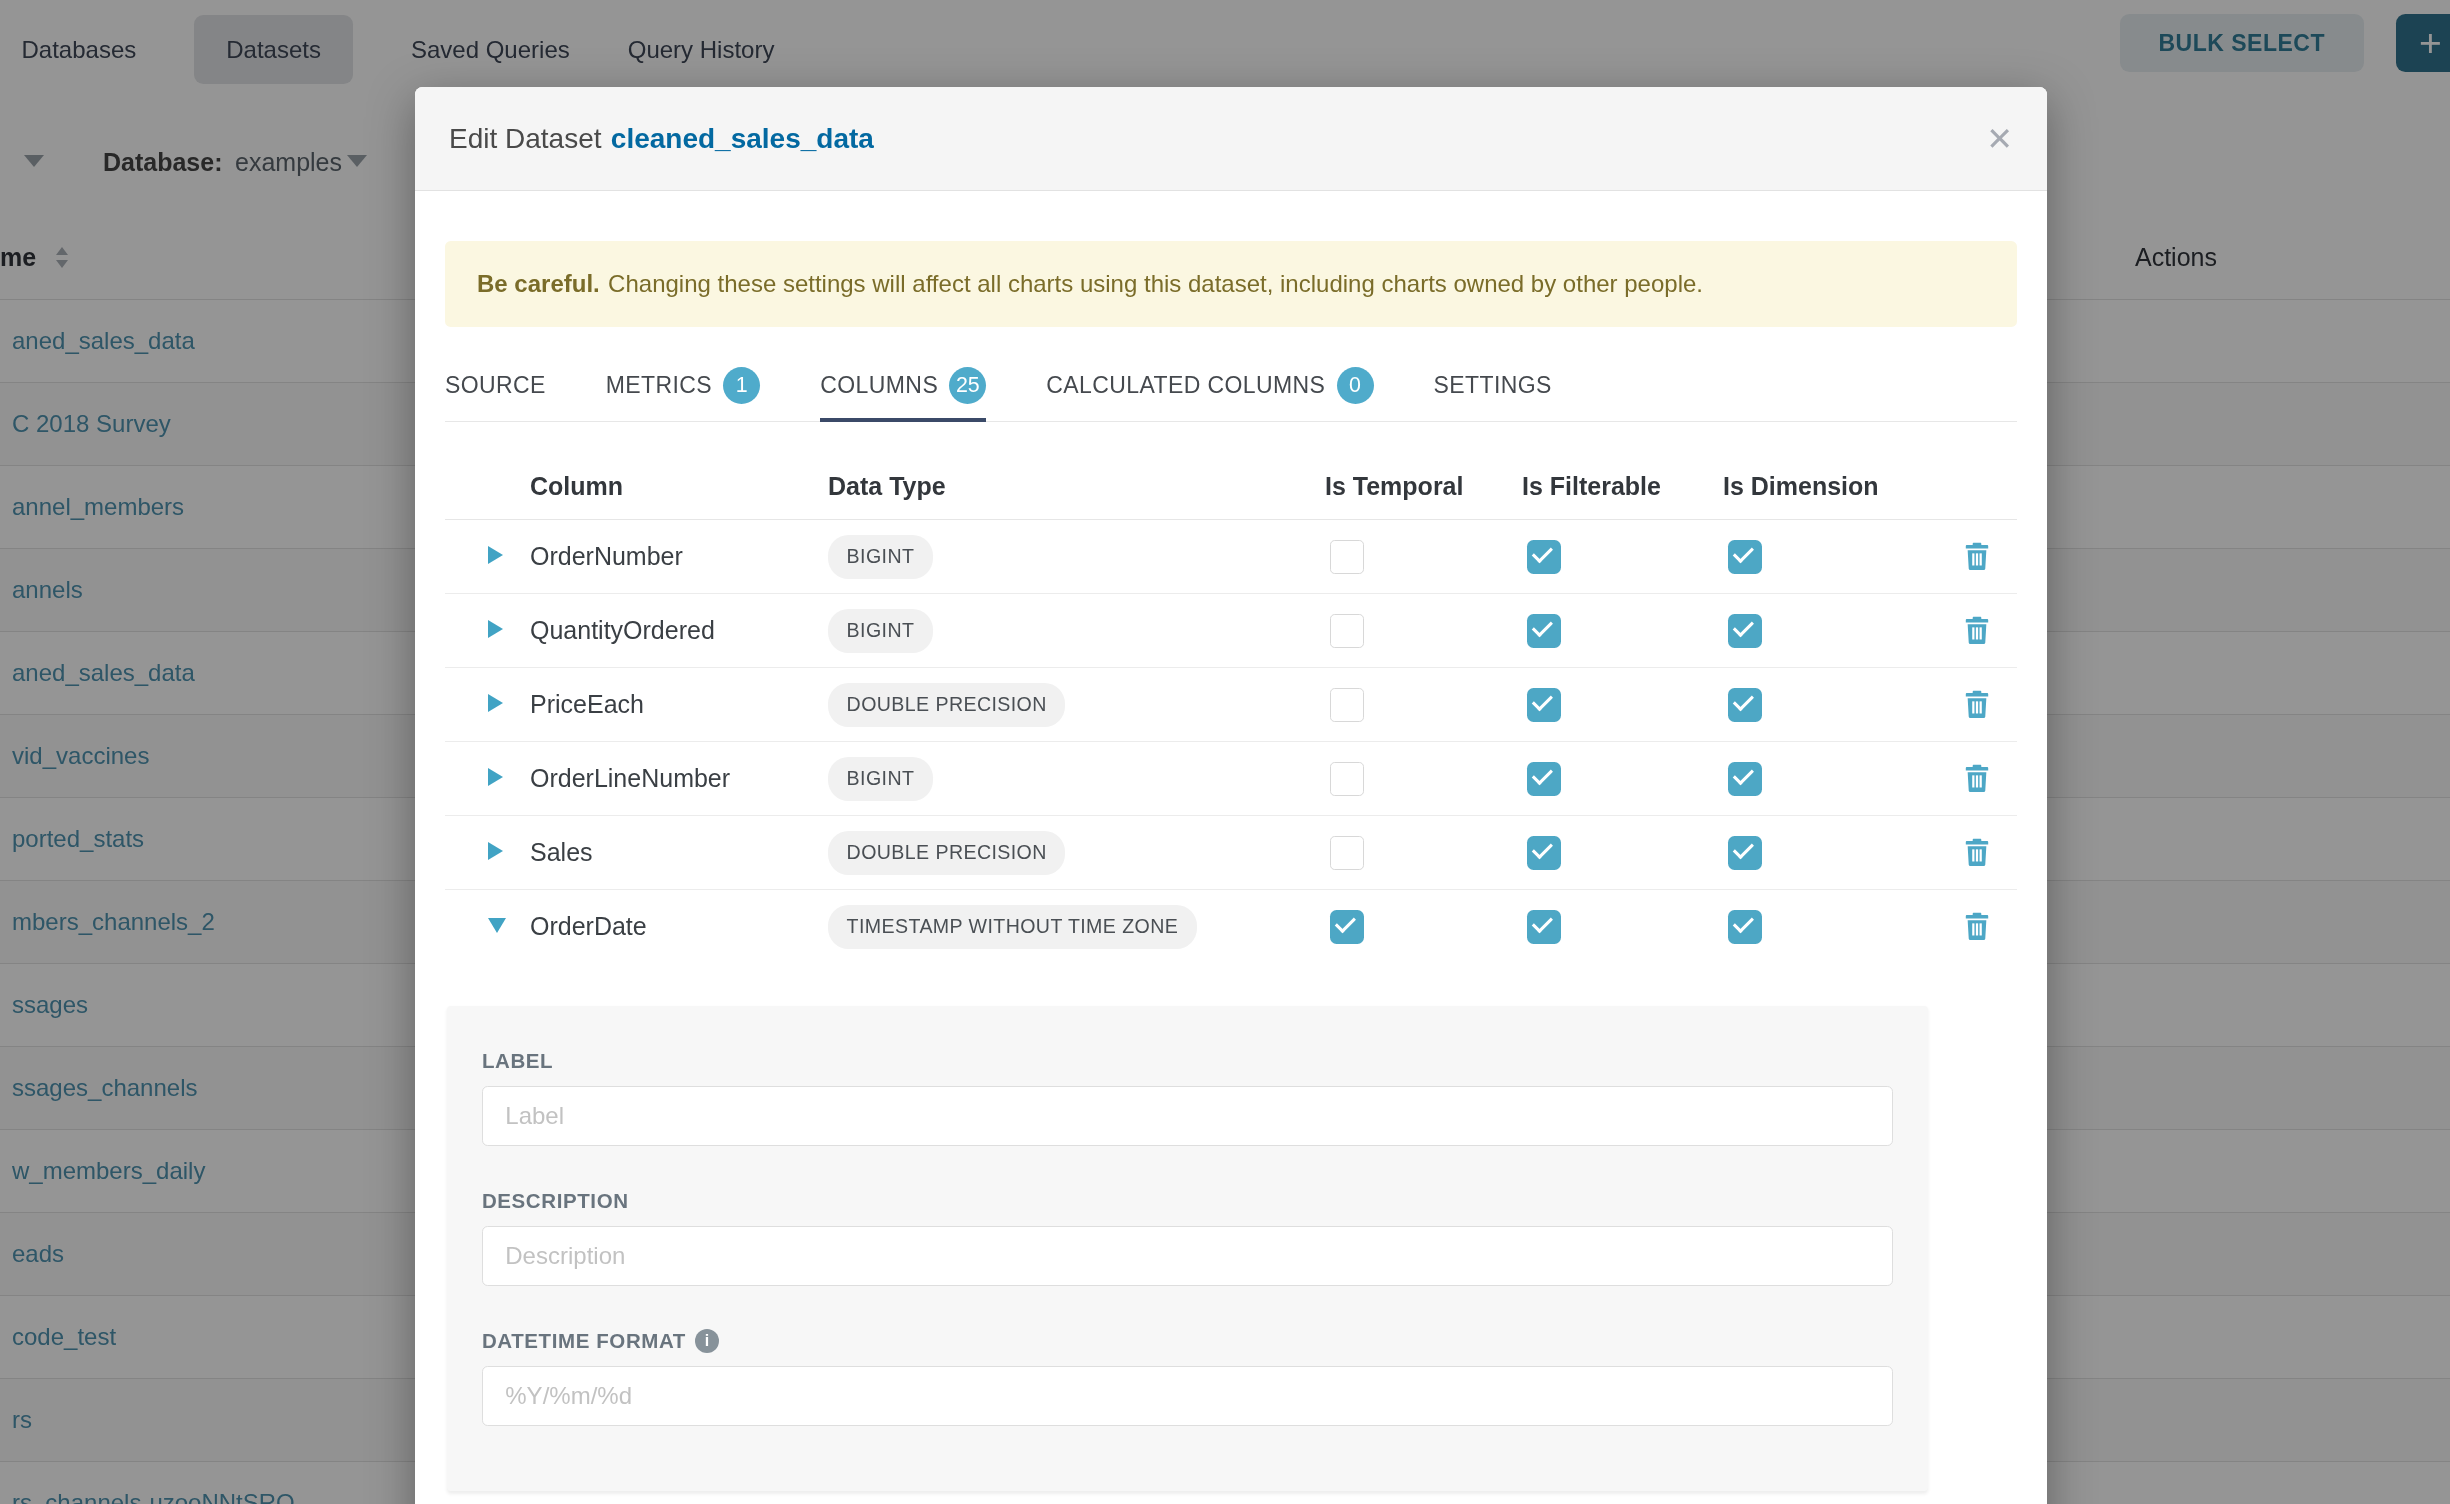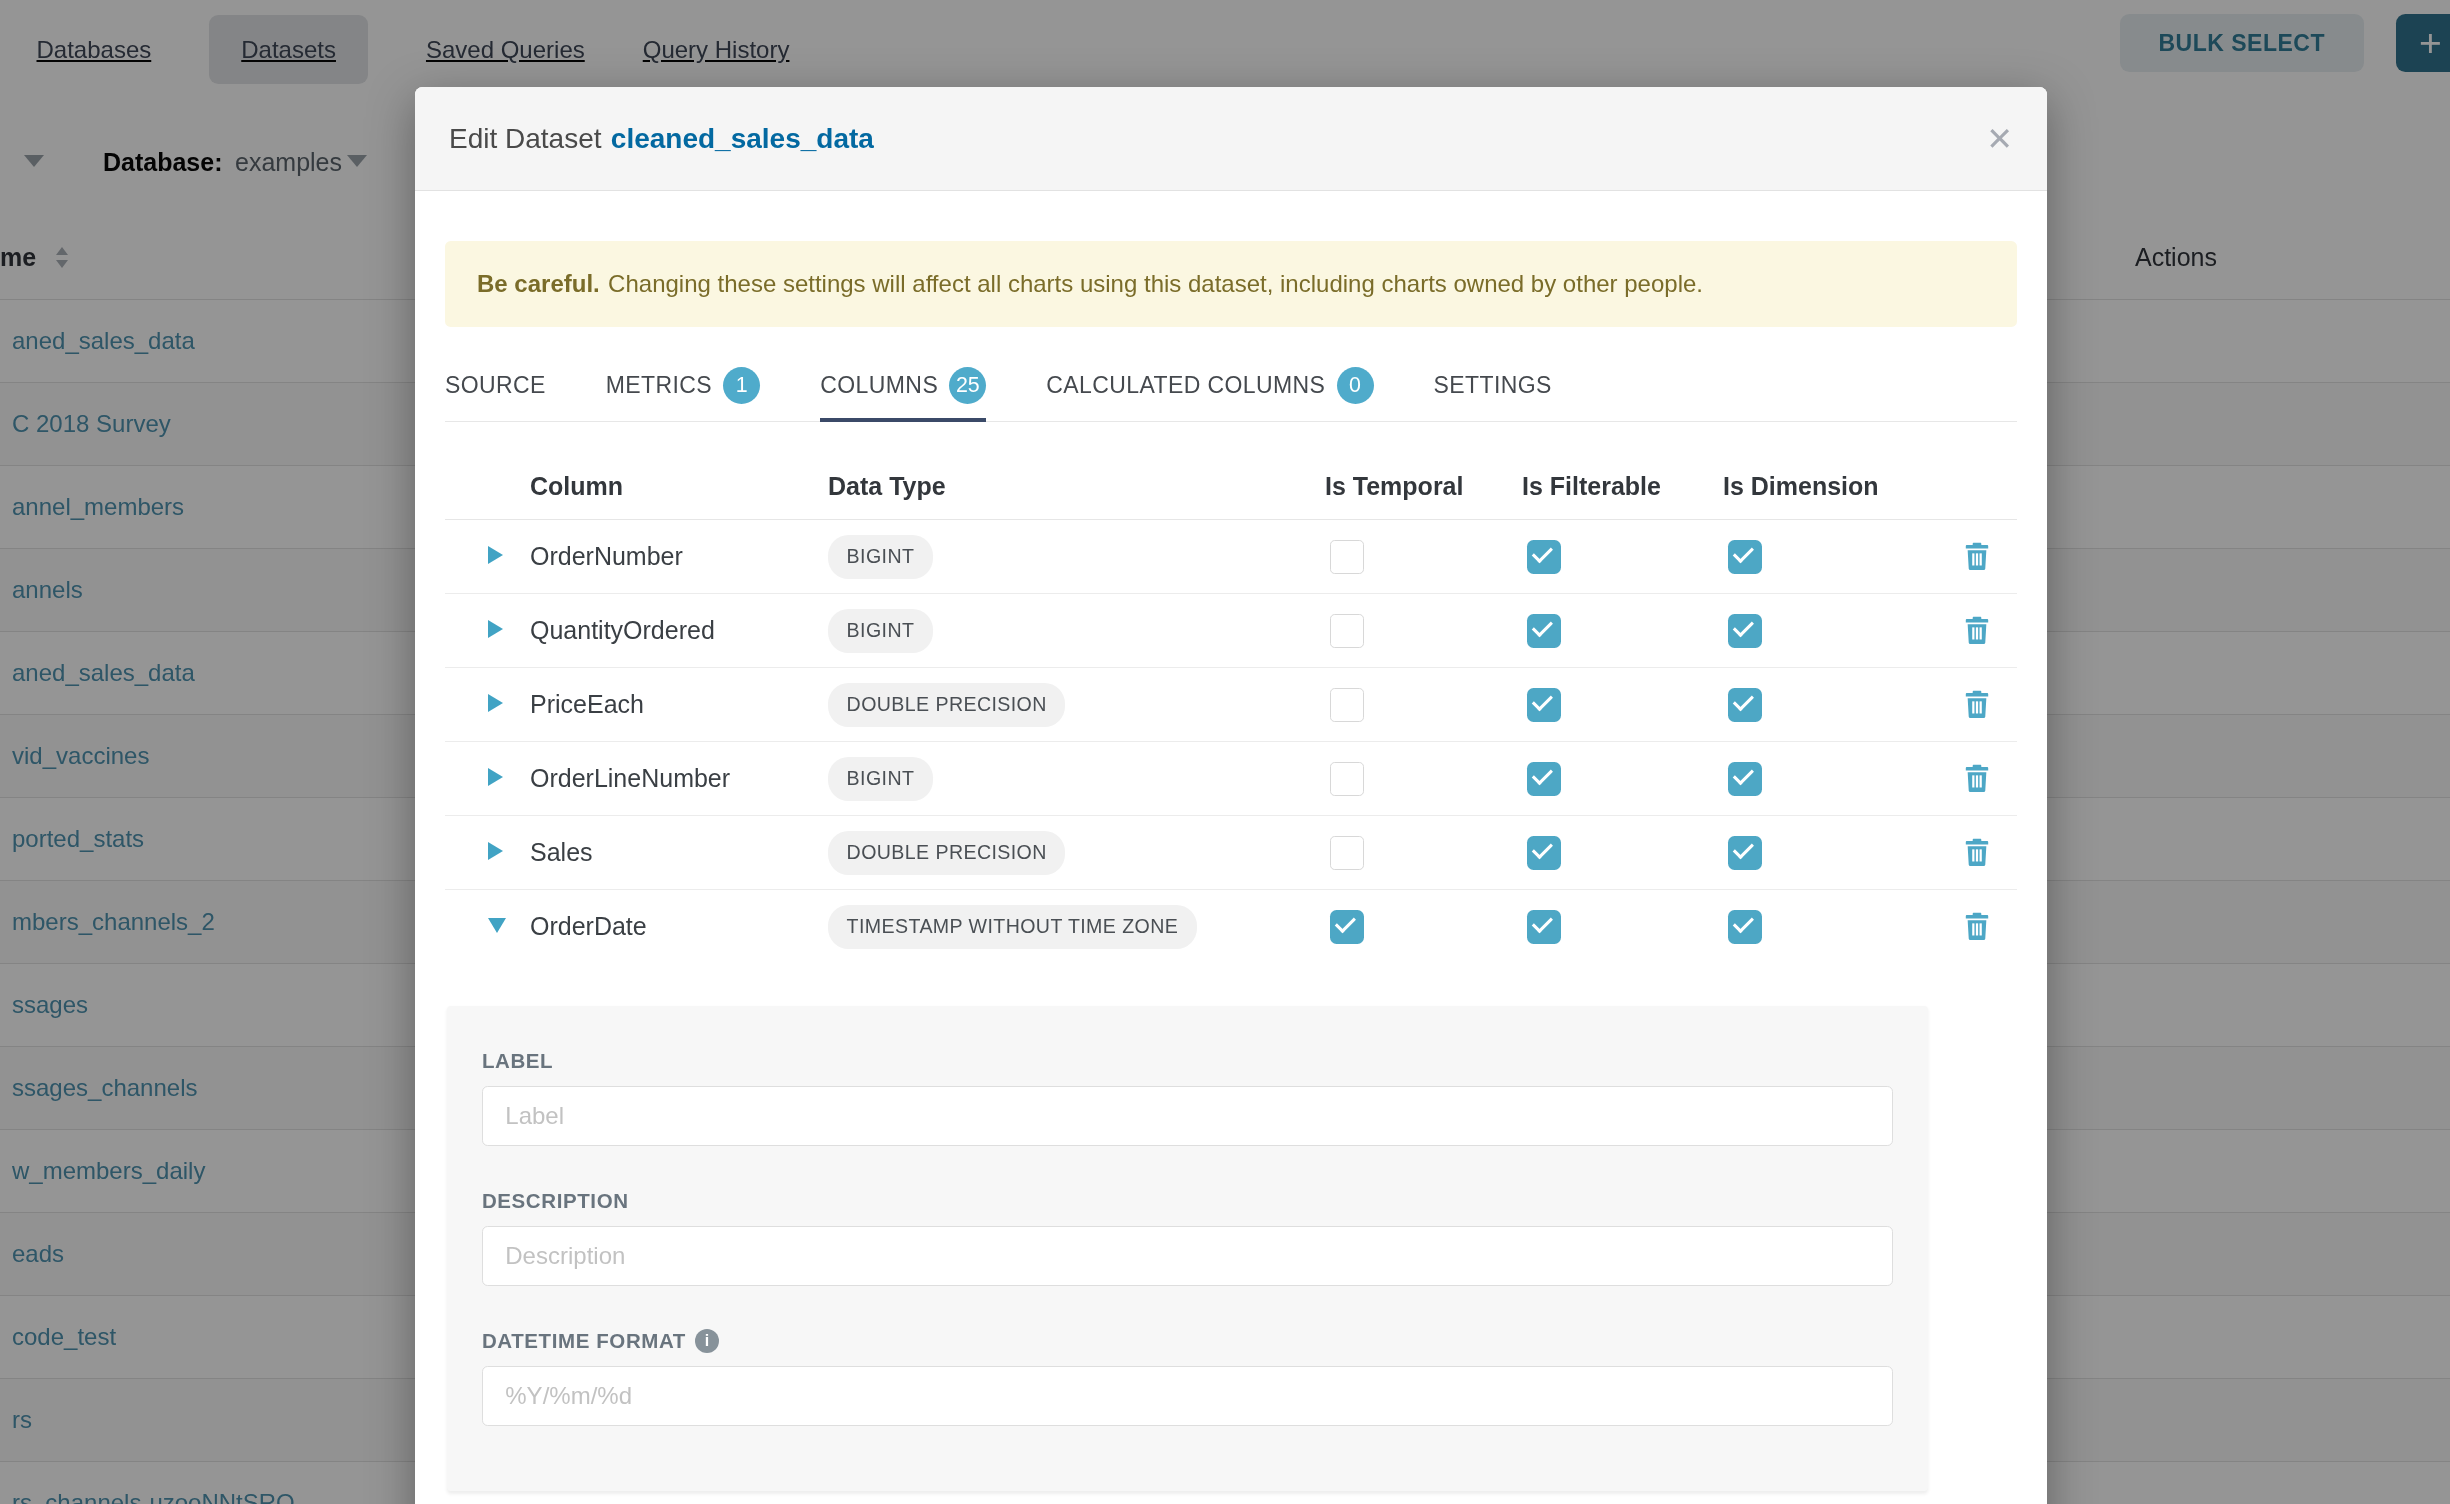--- a/index.html
+++ b/index.html
@@ -2,37 +2,37 @@
 <html style="--c-badge: #4FABCB; --c-underline: #3B4A68; --c-checkbox: #4DA7C5; --c-caret: #41A3C4; --c-trash: #4DA7C6; --c-link: #4A90AE; --c-warning_bg: #FBF7E1; --c-warning_text: #7A6C29; --c-bulk_bg: #E7EEF1; --c-bulk_text: #2C7A96; --c-plus_bg: #2B708C; --c-nav_pill_bg: #E1E3E6;font-size:15px"><head>
 <meta charset="utf-8">
 <style>
   html,body{margin:0;padding:0;}
   body{
     width:2450px;height:1505px;position:relative;overflow:hidden;
     background:#fff;font-family:"Liberation Sans",sans-serif;
     -webkit-font-smoothing:antialiased;
   }
   
-  .navbar{position:absolute;top:0;left:16px;right:0;height:99px;background:#fff;
-          border-bottom:0.9px solid #EDEDED;display:flex;align-items:center;text-decoration:underline;}
+  .navbar{position:absolute;top:0;left:1px;right:0;height:99px;background:#fff;
+          border-bottom:0.9px solid #EDEDED;display:flex;align-items:center;}
   .nav-items{display:flex;align-items:center;gap:58px;padding-left:20.5px;}
   .nav-item{font-size:24px;color:#3A4354;white-space:nowrap;}
   .nav-item.active{background:var(--c-nav_pill_bg,#E1E3E6);border-radius:9.3px;padding:20.5px 32px;}
   .nav-right{position:absolute;right:-15px;top:14px;display:flex;gap:32px;align-items:center;}
   .bulk-btn{height:58px;padding:0 39px;background:var(--c-bulk_bg,#E7EEF1);border-radius:9.3px;
             color:var(--c-bulk_text,#2C7A96);font-weight:700;font-size:23px;letter-spacing:0.5px;
             display:flex;align-items:center;white-space:nowrap;}
   .plus-btn{width:69px;height:58px;background:var(--c-plus_bg,#2B708C);border-radius:9.3px;color:#fff;
             font-size:39px;display:flex;align-items:center;justify-content:center;}
   .filterbar{position:absolute;top:99px;left:0;right:0;height:120px;background:#fff;}
   .tri-down{width:0;height:0;border-left:10.3px solid transparent;border-right:10.3px solid transparent;
             border-top:12px solid #98A0A8;position:absolute;}
   .fb-caret1{left:24px;top:56px;}
   .fb-caret2{left:347px;top:56px;}
-  .fb-label{position:absolute;left:103px;top:49px;font-size:25px;font-weight:700;color:#000000;}
+  .fb-label{position:absolute;left:103px;top:49px;font-size:25px;font-weight:700;color:#404040;}
   .fb-value{position:absolute;left:235px;top:49px;font-size:25px;color:#566068;}
   .bg-head{position:absolute;top:219px;left:0;right:0;height:80px;background:#fff;}
   .name-frag{position:absolute;left:0;top:24px;font-size:25px;font-weight:700;color:#2B2F36;}
   .sorters{position:absolute;left:56px;top:28px;display:flex;flex-direction:column;gap:4.7px;}
   .sorters .up{width:0;height:0;border-left:6.5px solid transparent;border-right:6.5px solid transparent;border-bottom:8.4px solid #A8AEB5;}
   .sorters .dn{width:0;height:0;border-left:6.5px solid transparent;border-right:6.5px solid transparent;border-top:8.4px solid #A8AEB5;}
   .actions-head{position:absolute;left:2135px;top:24px;font-size:25px;font-weight:400;color:#2B2F36;}
   .bg-table{position:absolute;top:299px;left:0;right:0;border-top:0.9px solid #E2E2E2;}
   .bg-row{height:82px;display:flex;align-items:center;border-bottom:0.9px solid #E2E2E2;background:#fff;}
   .bg-row:nth-child(even){background:#FAFAFA;}

